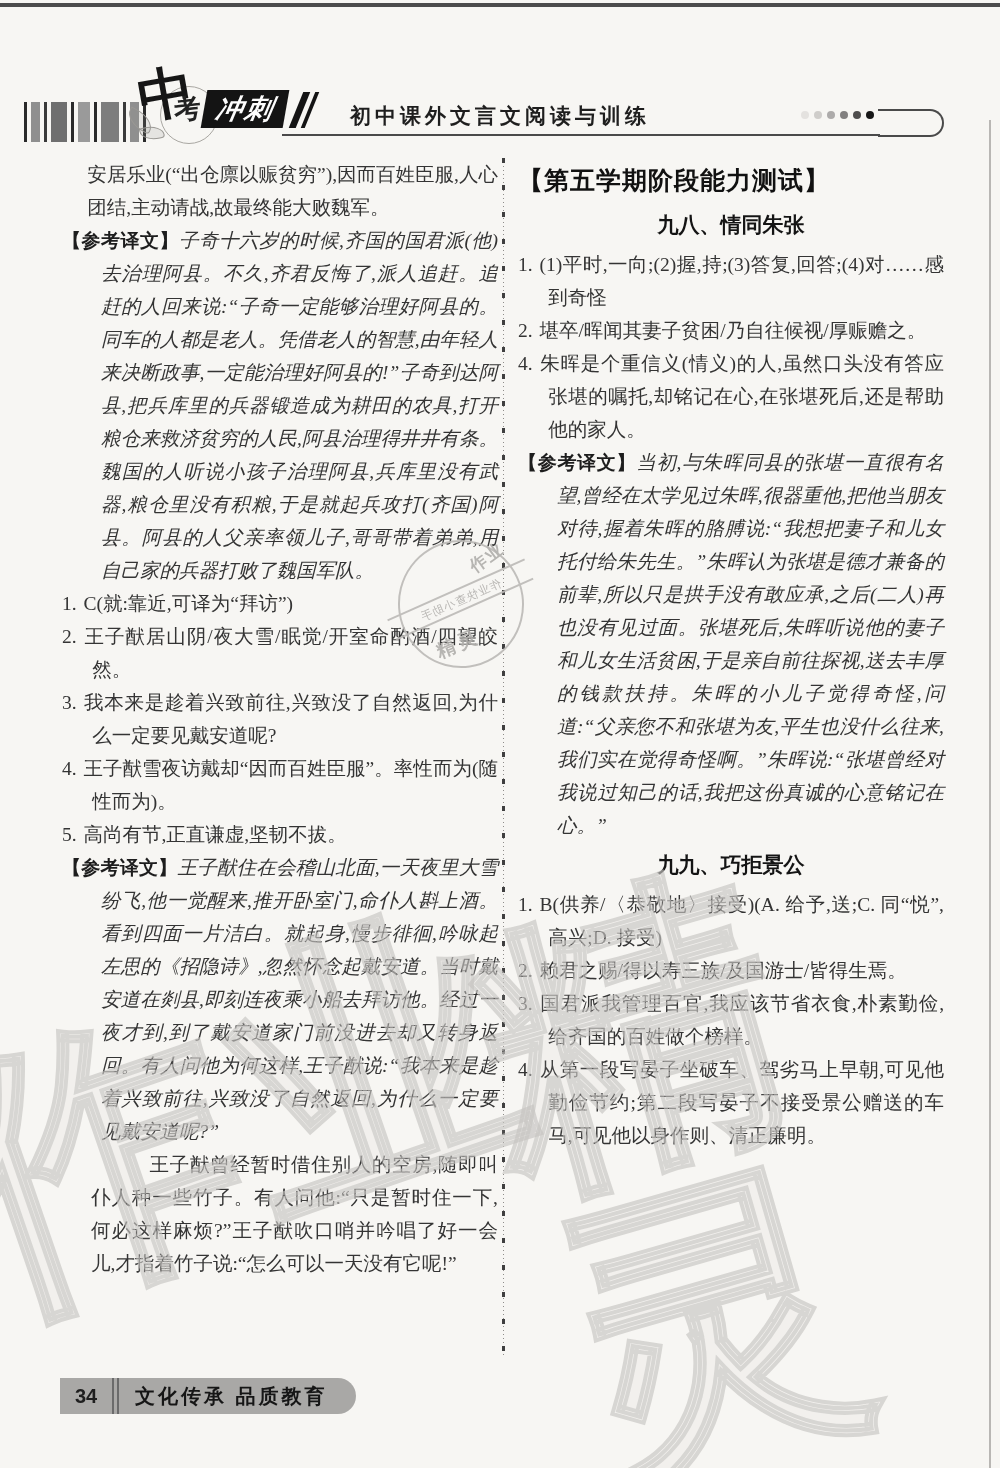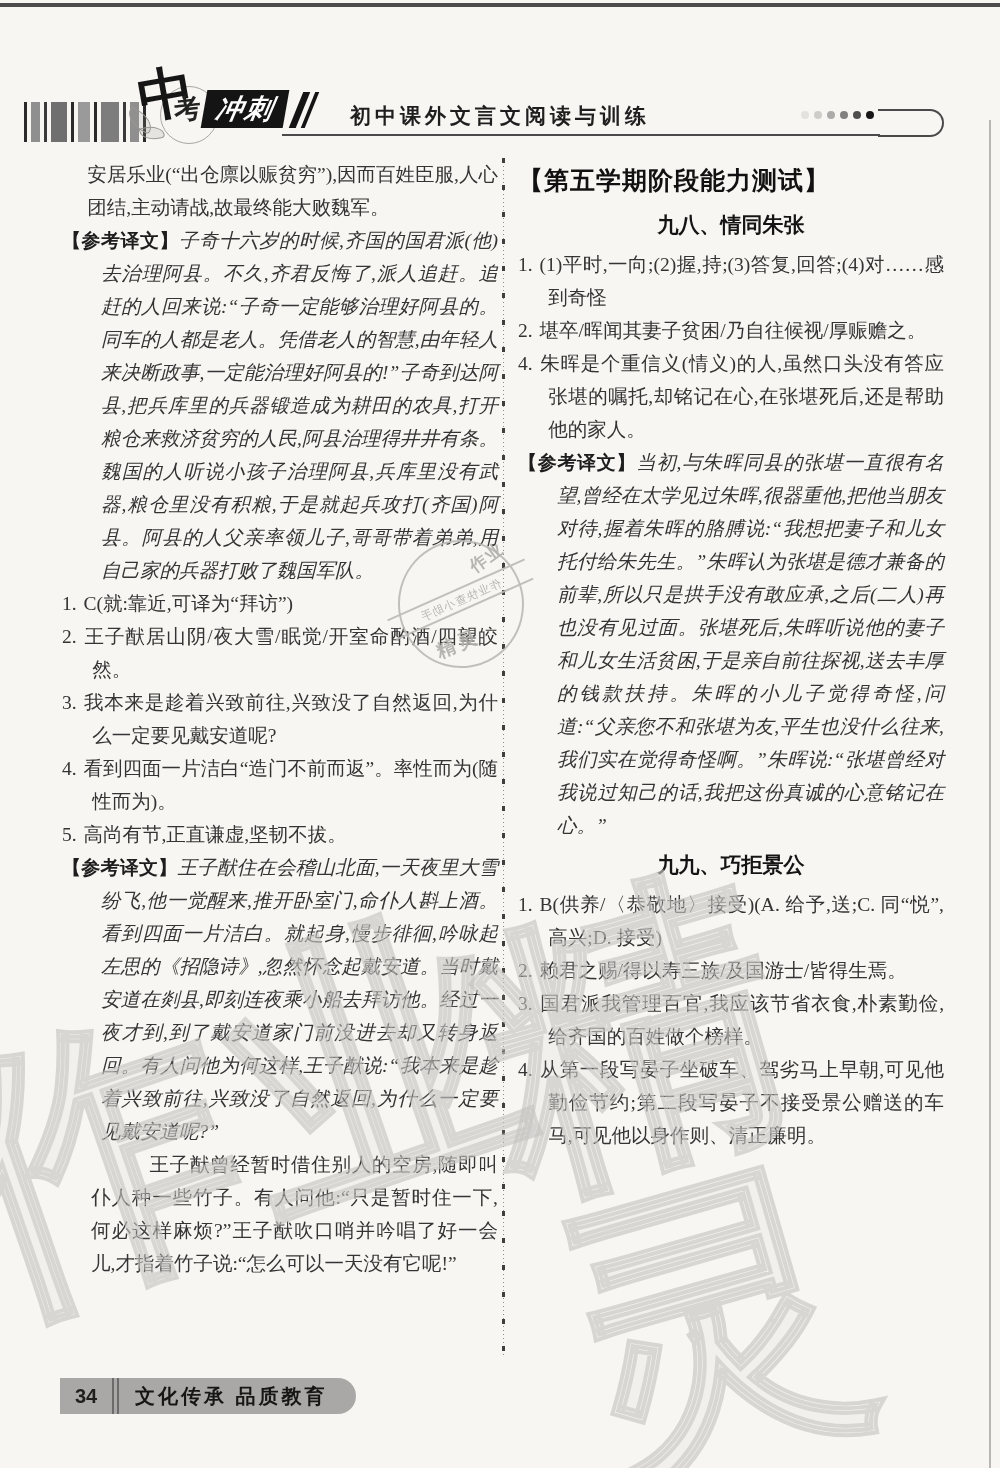--- a/index.html
+++ b/index.html
@@ -140,21 +140,21 @@
       <div class="qitem">
         <span class="qnum">1.</span><span>C(就:靠近,可译为“拜访”)</span>
       </div>
       <div class="qitem">
         <span class="qnum">2.</span><span>王子猷居山阴/夜大雪/眠觉/开室命酌酒/四望皎然。</span>
       </div>
       <div class="qitem">
         <span class="qnum">3.</span><span>我本来是趁着兴致前往,兴致没了自然返回,为什么一定要见戴安道呢?</span>
       </div>
       <div class="qitem">
-        <span class="qnum">4.</span><span>看到四面一片洁白“造门不前而返”。率性而为(随性而为)。</span>
+        <span class="qnum">4.</span><span>王子猷雪夜访戴却“因而百姓臣服”。率性而为(随性而为)。</span>
       </div>
       <div class="qitem">
         <span class="qnum">5.</span><span>高尚有节,正直谦虚,坚韧不拔。</span>
       </div>
       <p class="ref-p1">
         <b class="ref-label">【参考译文】</b><span>王子猷住在会稽山北面,一天夜里大雪纷飞,他一觉醒来,推开卧室门,命仆人斟上酒。看到四面一片洁白。就起身,慢步徘徊,吟咏起左思的《招隐诗》,忽然怀念起戴安道。当时戴安道在剡县,即刻连夜乘小船去拜访他。经过一夜才到,到了戴安道家门前没进去却又转身返回。有人问他为何这样,王子猷说:“我本来是趁着兴致前往,兴致没了自然返回,为什么一定要见戴安道呢?”</span>
       </p>
       <p class="ref-p2">王子猷曾经暂时借住别人的空房,随即叫仆人种一些竹子。有人问他:“只是暂时住一下,何必这样麻烦?”王子猷吹口哨并吟唱了好一会儿,才指着竹子说:“怎么可以一天没有它呢!”</p>
     </section>
 

